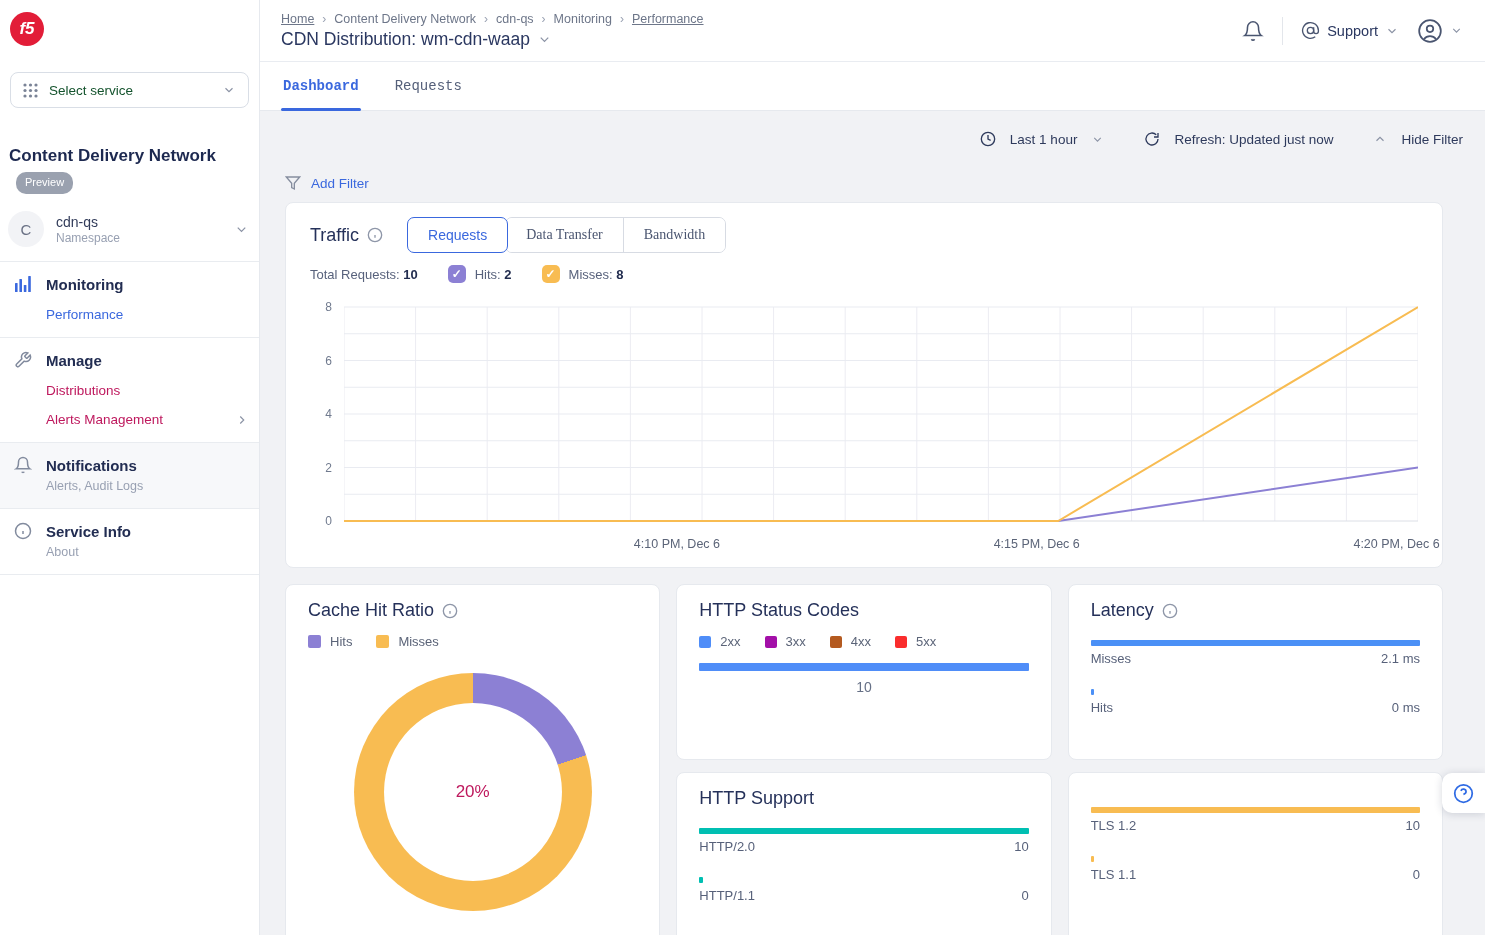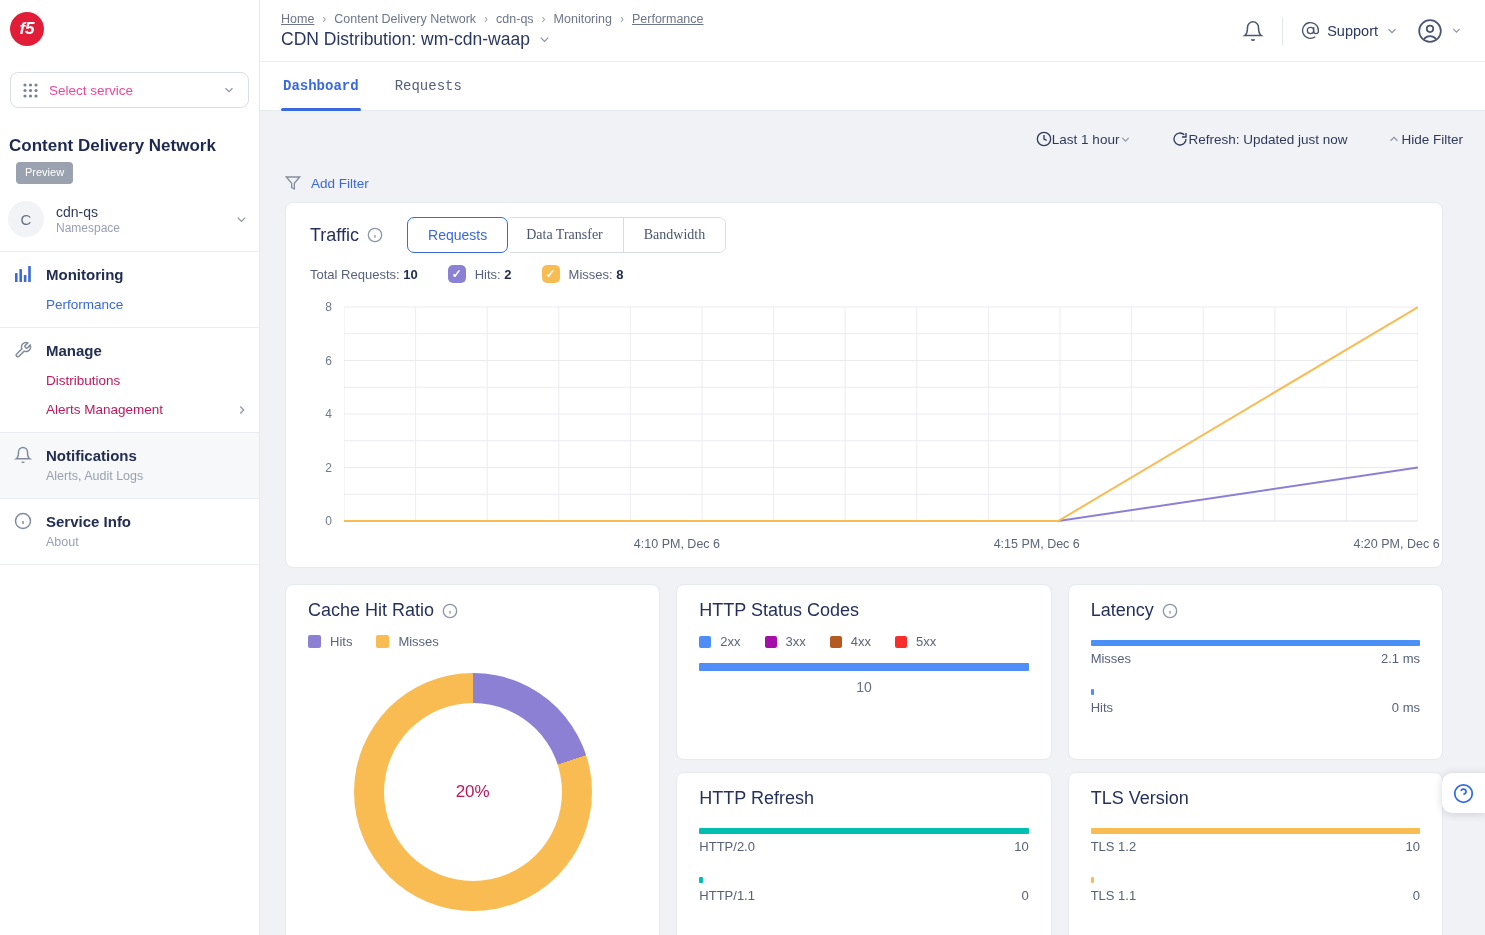--- a/index.html
+++ b/index.html
@@ -3,25 +3,25 @@
 <meta charset="utf-8">
 <style>
   * { box-sizing: border-box; }
   html,body { margin:0; padding:0; width:1485px; height:935px; overflow:hidden; }
   body { display:flex; font-family:"Liberation Sans", sans-serif; background:#f1f2f5; color:#3e4965; }
   svg { display:block; }
 
   
   .sidebar { width:260px; min-width:260px; background:#fff; border-right:1px solid #e6e9ee; display:flex; flex-direction:column; }
   .logo { width:34px; height:34px; border-radius:50%; background:#e21d38; color:#fff; font-weight:bold; font-style:italic; font-size:17px; display:flex; align-items:center; justify-content:center; margin:12px 0 16px 10px; }
-  .service-select { margin:10px 10px 0; height:36px; border:1px solid #d9dee6; border-radius:8px; display:flex; align-items:center; gap:11px; padding:0 12px; font-size:13.5px; color:#ec4899; background:#fff; cursor:pointer; }
+  .service-select { margin:10px 10px 10px; height:36px; border:1px solid #d9dee6; border-radius:8px; display:flex; align-items:center; gap:11px; padding:0 12px; font-size:13.5px; color:#14532d; background:#fff; cursor:pointer; }
   .service-select .chev { margin-left:auto; color:#8b93a5; }
   .grid-icon { color:#7a8396; }
   .product-title { margin:24px 14px 0 9px; font-size:17px; font-weight:700; color:#1d2950; line-height:1.6; }
-  .badge { display:inline-block; background:#9aa1af; color:#fff; font-size:11px; font-weight:400; border-radius:4px; padding:2px 9px; margin-left:7px; vertical-align:2px; }
+  .badge { display:inline-block; background:#9aa1af; color:#fff; font-size:11px; font-weight:400; border-radius:10px; padding:2px 9px; margin-left:7px; vertical-align:2px; }
   .ns-row { margin:15px 10px 0 8px; display:flex; align-items:center; gap:12px; padding-bottom:14px; cursor:pointer; }
   .ns-avatar { width:36px; height:36px; border-radius:50%; background:#f2f3f6; color:#697084; font-size:15px; display:flex; align-items:center; justify-content:center; }
   .ns-name { font-size:14px; color:#323c5a; line-height:1.25; }
   .ns-type { font-size:12px; color:#98a0b2; }
   .ns-chev { margin-left:auto; color:#8b93a5; }
   .nav-section { border-top:1px solid #e9ecf0; padding:13px 0 15px; }
   .nav-section.shaded { background:#f7f8fa; }
   .nav-head { display:flex; align-items:center; gap:14px; padding:0 10px 0 14px; font-size:15px; font-weight:700; color:#222d52; }
   .nav-head .sicon { color:#828b9e; width:18px; height:18px; }
   .nav-head .sicon.blue { color:#3a68de; }
@@ -46,21 +46,21 @@
   .icon-ink { color:#4a5570; }
   .icon-dim { color:#8b93a5; }
 
   .tabbar { height:49px; background:#fff; border-bottom:1px solid #e6e9ee; display:flex; padding-left:21px; gap:32px;font-family:Liberation Mono, monospace; }
   .tab { display:flex; align-items:center; font-size:14px; color:#55607a; position:relative; cursor:pointer; padding:0 2px; }
   .tab.active { color:#3a68de; font-weight:700; }
   .tab.active::after { content:""; position:absolute; left:0; right:0; bottom:-1px; height:3px; background:#3a68de; border-radius:2px; }
 
   .content { flex:1; padding:14px 22px 0 25px; overflow:hidden; position:relative; }
   .filter-row { display:flex; justify-content:flex-end; align-items:center; gap:40px; font-size:13.5px; color:#2e3a5c; height:28px; }
-  .fctl { display:flex; align-items:center; gap:0; cursor:pointer; }
+  .fctl { display:flex; align-items:center; gap:14px; cursor:pointer; }
   .add-row { margin:22px 0 11px; display:flex; align-items:center; gap:10px; }
   .add-filter { color:#3a68de; font-size:13.5px; cursor:pointer; }
   .funnel { color:#868e9f; }
 
   .card { background:#fff; border:1px solid #e6e9ee; border-radius:8px; }
   .cards-wrap { margin-right:20px; }
   .traffic-card { padding:14px 24px 10px; height:366px; }
   .tc-head { display:flex; align-items:center; gap:24px; }
   .card-title-row { display:flex; align-items:center; gap:8px; }
   .card-title { font-size:18px; color:#25315a; }
@@ -463,21 +463,21 @@
               </div>
             <div class="bar-labels">
                 <span>Hits</span>
                 <span>0 ms</span>
               </div>
           </div>
         </section>
 
         <section class="card sm-card">
           <div class="card-title-row">
-            <span class="card-title">HTTP Refresh</span>
+            <span class="card-title">HTTP Support</span>
           </div>
           <div class="vbar">
             <div class="track">
                 <div class="fill" style="width: 100%; background: rgb(0, 191, 178);"></div>
               </div>
             <div class="bar-labels">
                 <span>HTTP/2.0</span>
                 <span>10</span>
               </div>
           </div>
@@ -486,23 +486,20 @@
                 <div class="fill" style="width: 1%; background: rgb(0, 191, 178);"></div>
               </div>
             <div class="bar-labels">
                 <span>HTTP/1.1</span>
                 <span>0</span>
               </div>
           </div>
         </section>
 
         <section class="card sm-card">
-          <div class="card-title-row">
-            <span class="card-title">TLS Version</span>
-          </div>
           <div class="vbar">
             <div class="track">
                 <div class="fill" style="width: 100%; background: rgb(248, 188, 82);"></div>
               </div>
             <div class="bar-labels">
                 <span>TLS 1.2</span>
                 <span>10</span>
               </div>
           </div>
           <div class="vbar">

